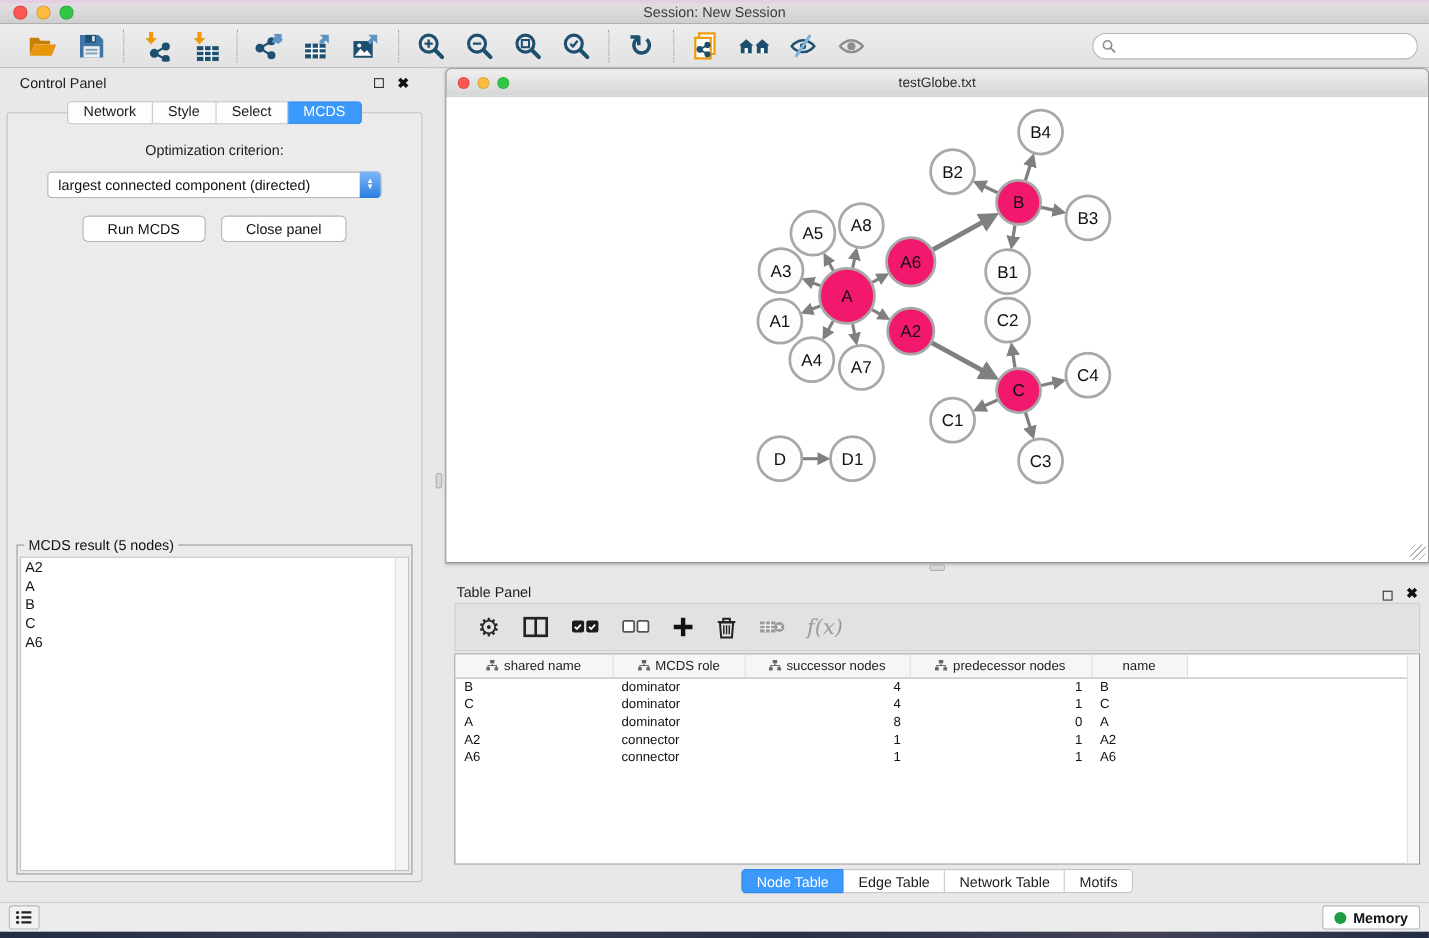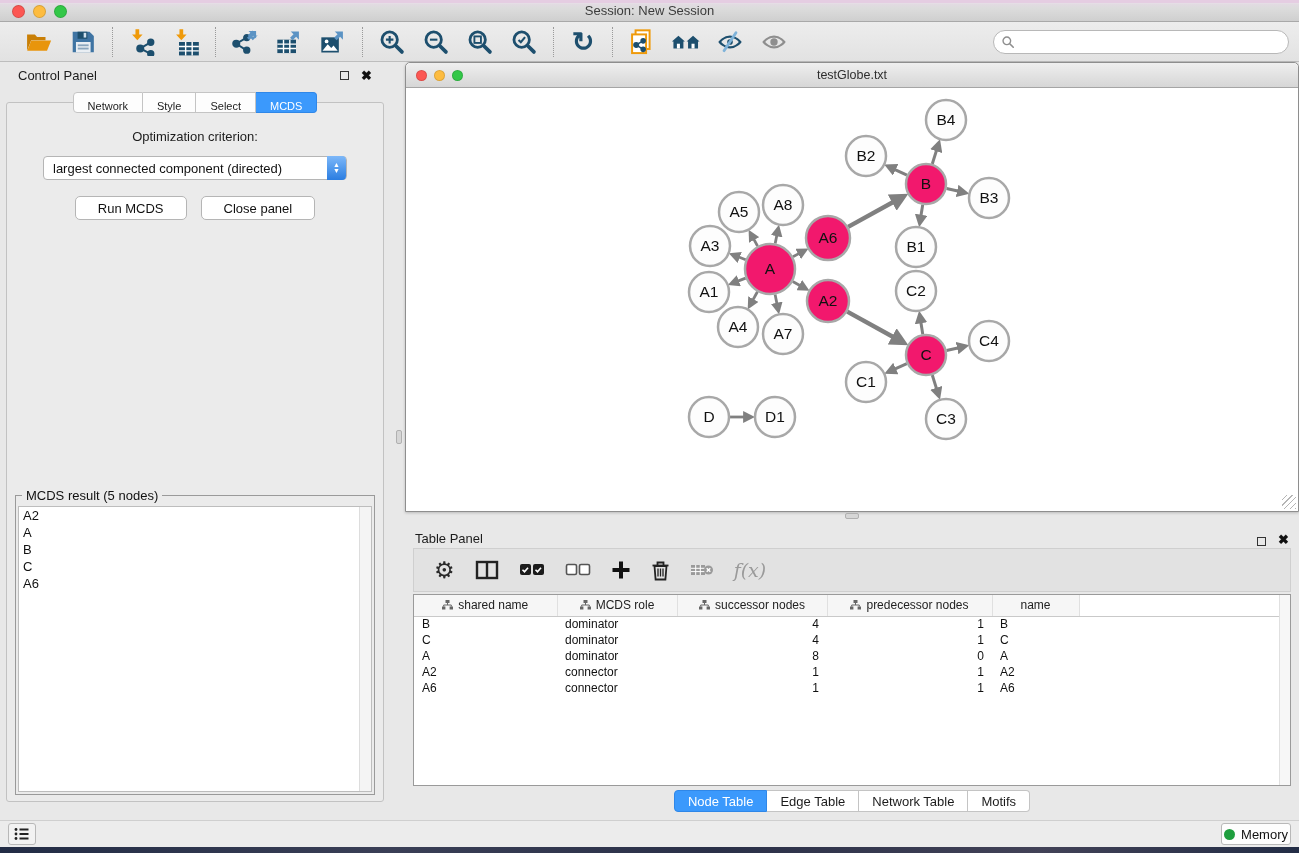--- a/index.html
+++ b/index.html
@@ -27,21 +27,21 @@
   .search-wrap input { width:100%; height:100%; border:1px solid #b8b8b8; border-radius:12px; background:#fff; padding:0 10px 0 26px; font-size:12px; color:#333; outline:none; }
   .search-wrap .mag { position:absolute; left:8px; top:5px; }
 
   
   .control-panel { position:absolute; left:0; top:62px; width:390px; height:758px; background:#e8e8e8; }
   .panel-head { height:26px; display:flex; align-items:center; padding:0 18px; font-size:13px; color:#1c1c1c; }
   .panel-head .spacer{flex:1}
   .float-box { width:9px; height:9px; border:1.5px solid #333; margin-right:12px; cursor:pointer; }
   .close-x { font-size:13px; font-weight:bold; color:#111; cursor:pointer; line-height:1; }
   .cp-tabs { display:flex; justify-content:center; margin-top:4px; position:relative; z-index:2; }
-  .cp-tab { height:21px; padding:0 14px; background:#fdfdfd; border:1px solid #c4c4c4; border-left:none; font-size:11px; color:#1c1c1c; display:flex; align-items:flex-end; cursor:pointer; }
+  .cp-tab { height:21px; padding:0 14px; background:#fdfdfd; border:1px solid #c4c4c4; border-left:none; font-size:13px; color:#1c1c1c; display:flex; align-items:flex-start; cursor:pointer; }
   .cp-tab:first-child { border-left:1px solid #c4c4c4; border-radius:4px 0 0 4px; }
   .cp-tab:last-child { border-radius:0 4px 4px 0; }
   .cp-tab.active { background:#3b99fc; border-color:#2f87e8; color:#fff; }
   .cp-body { position:absolute; left:6px; right:6px; top:40px; bottom:18px; background:#ebebeb; border:1px solid #c2c2c2; border-radius:3px; padding-top:26px; }
   .opt-label { text-align:center; font-size:13px; color:#1c1c1c; margin-bottom:12px; }
   .dropdown { position:relative; margin:0 36px; height:24px; background:#fff; border:1px solid #b5b5b5; border-radius:4px; display:flex; align-items:center; padding-left:9px; font-size:13px; color:#111; cursor:pointer; }
   .dd-stepper { position:absolute; right:0; top:-1px; width:19px; height:24px; border-radius:0 4px 4px 0;
     background:linear-gradient(#7db8f9,#2a7de1); display:flex; flex-direction:column; align-items:center; justify-content:center; color:#fff; }
   .dd-stepper span{ font-size:7px; line-height:6px; }
   .cp-buttons { display:flex; justify-content:center; gap:14px; margin-top:16px; }
@@ -83,21 +83,21 @@
   .tbl-vscroll { position:absolute; right:0; top:0; bottom:0; width:11px; background:#f7f7f7; border-left:1px solid #e0e0e0; }
   .tp-tabs { position:absolute; left:0; right:0; bottom:6px; display:flex; justify-content:center; }
   .tp-tab { height:22px; padding:0 13px; background:#fff; border:1px solid #c4c4c4; border-left:none; font-size:13px; color:#1c1c1c; display:flex; align-items:center; cursor:pointer; }
   .tp-tab:first-child { border-left:1px solid #c4c4c4; border-radius:4px 0 0 4px; }
   .tp-tab:last-child { border-radius:0 4px 4px 0; }
   .tp-tab.active { background:#3b99fc; border-color:#2f87e8; color:#fff; }
 
   
   .statusbar { position:absolute; left:0; top:820px; width:1299px; height:27px; background:#ececec; border-top:1px solid #cfcfcf; }
   .list-btn { position:absolute; left:8px; top:2px; width:28px; height:22px; background:#f2f2f2; border:1px solid #b8b8b8; border-radius:3px; display:flex; align-items:center; justify-content:center; cursor:pointer; }
-  .memory-btn { position:absolute; right:8px; top:2px; height:22px; padding:0 2px; background:#fdfdfd; border:1px solid #b8b8b8; border-radius:3px; display:flex; align-items:center; gap:6px; font-size:13px; color:#111; cursor:pointer; }
+  .memory-btn { position:absolute; right:8px; top:2px; height:22px; padding:0 10px; background:#fdfdfd; border:1px solid #b8b8b8; border-radius:3px; display:flex; align-items:center; gap:6px; font-size:13px; color:#111; cursor:pointer;font-weight:bold; }
   .mem-dot { width:11px; height:11px; border-radius:50%; background:#1e9e3e; }
   .desktop-strip { position:absolute; left:0; top:847px; width:1299px; height:6px;
     background:linear-gradient(90deg,#222c45,#3a3f56 30%,#2a3048 55%,#424257 80%,#232d46); }
 
   svg text { font-family:"Liberation Sans",sans-serif; }
 </style>
 </head>
 <body>
 
 <div class="app">

